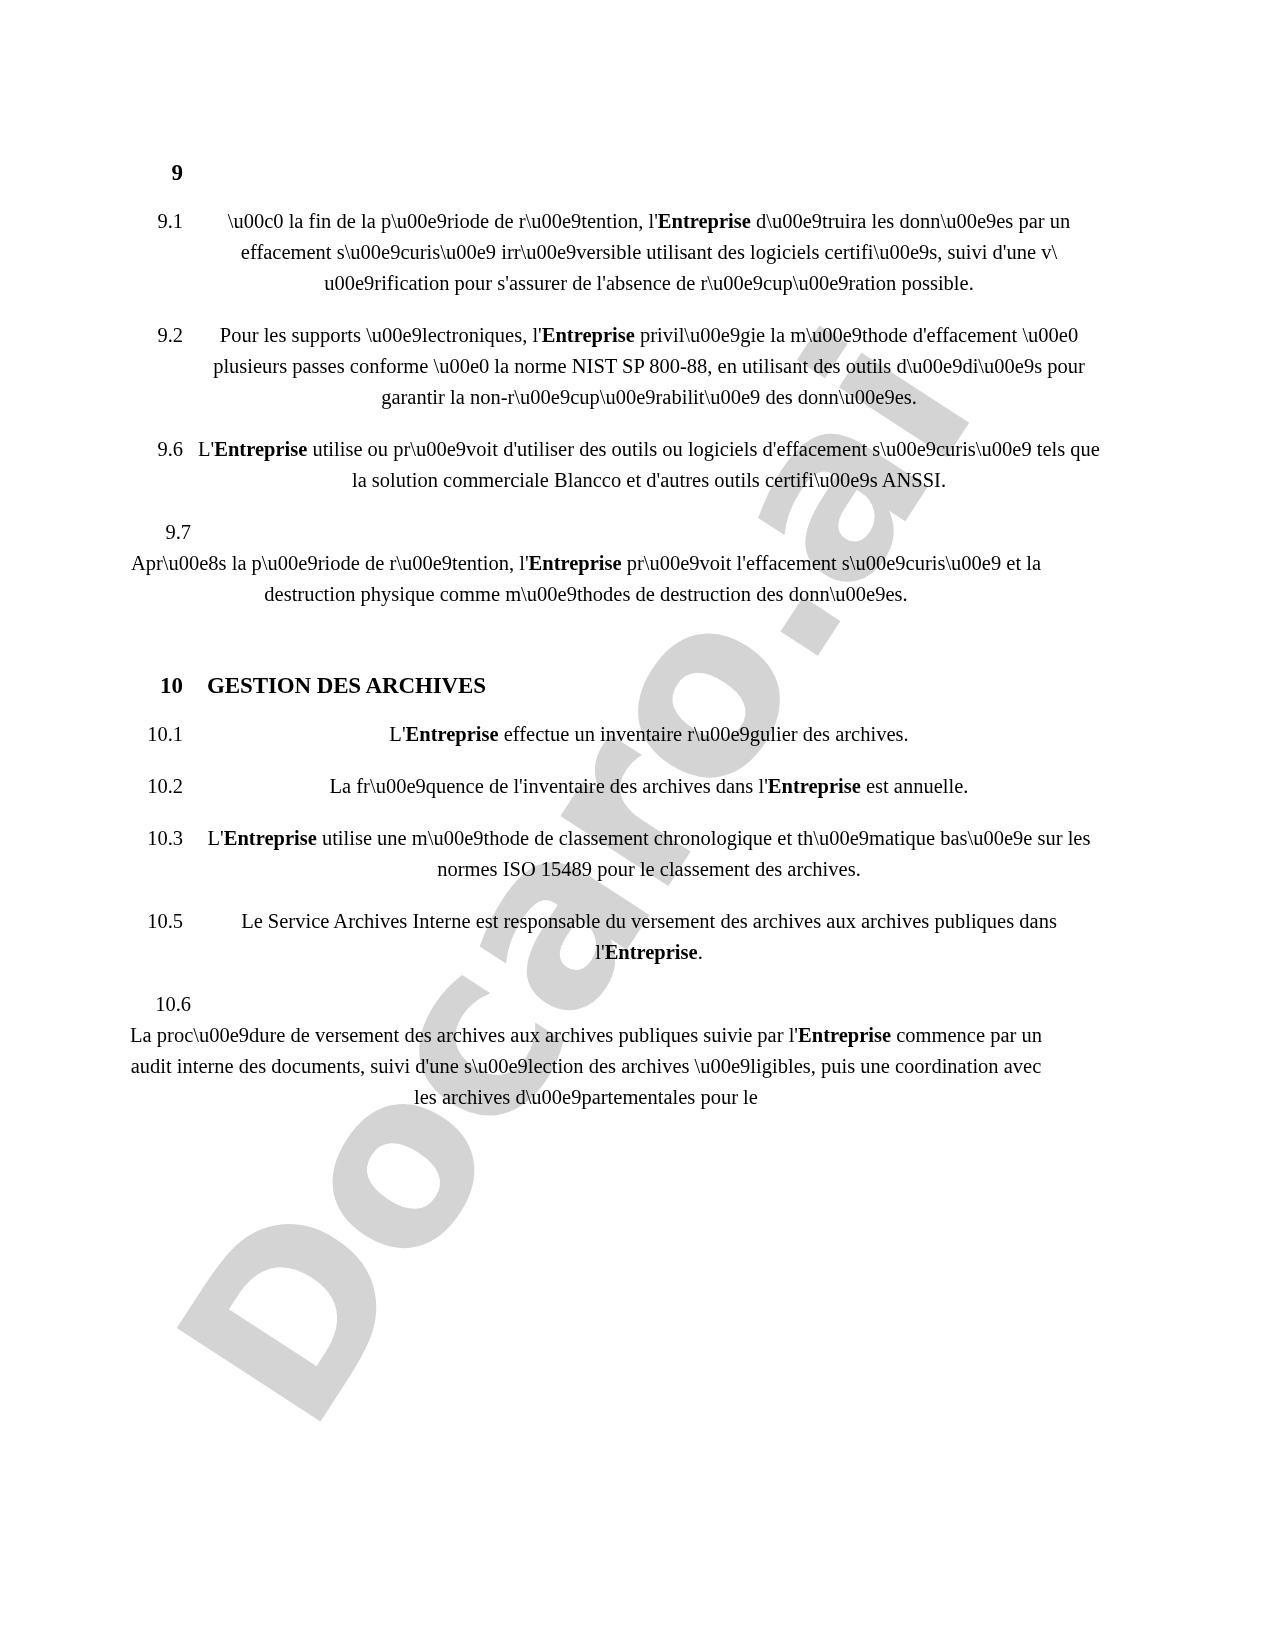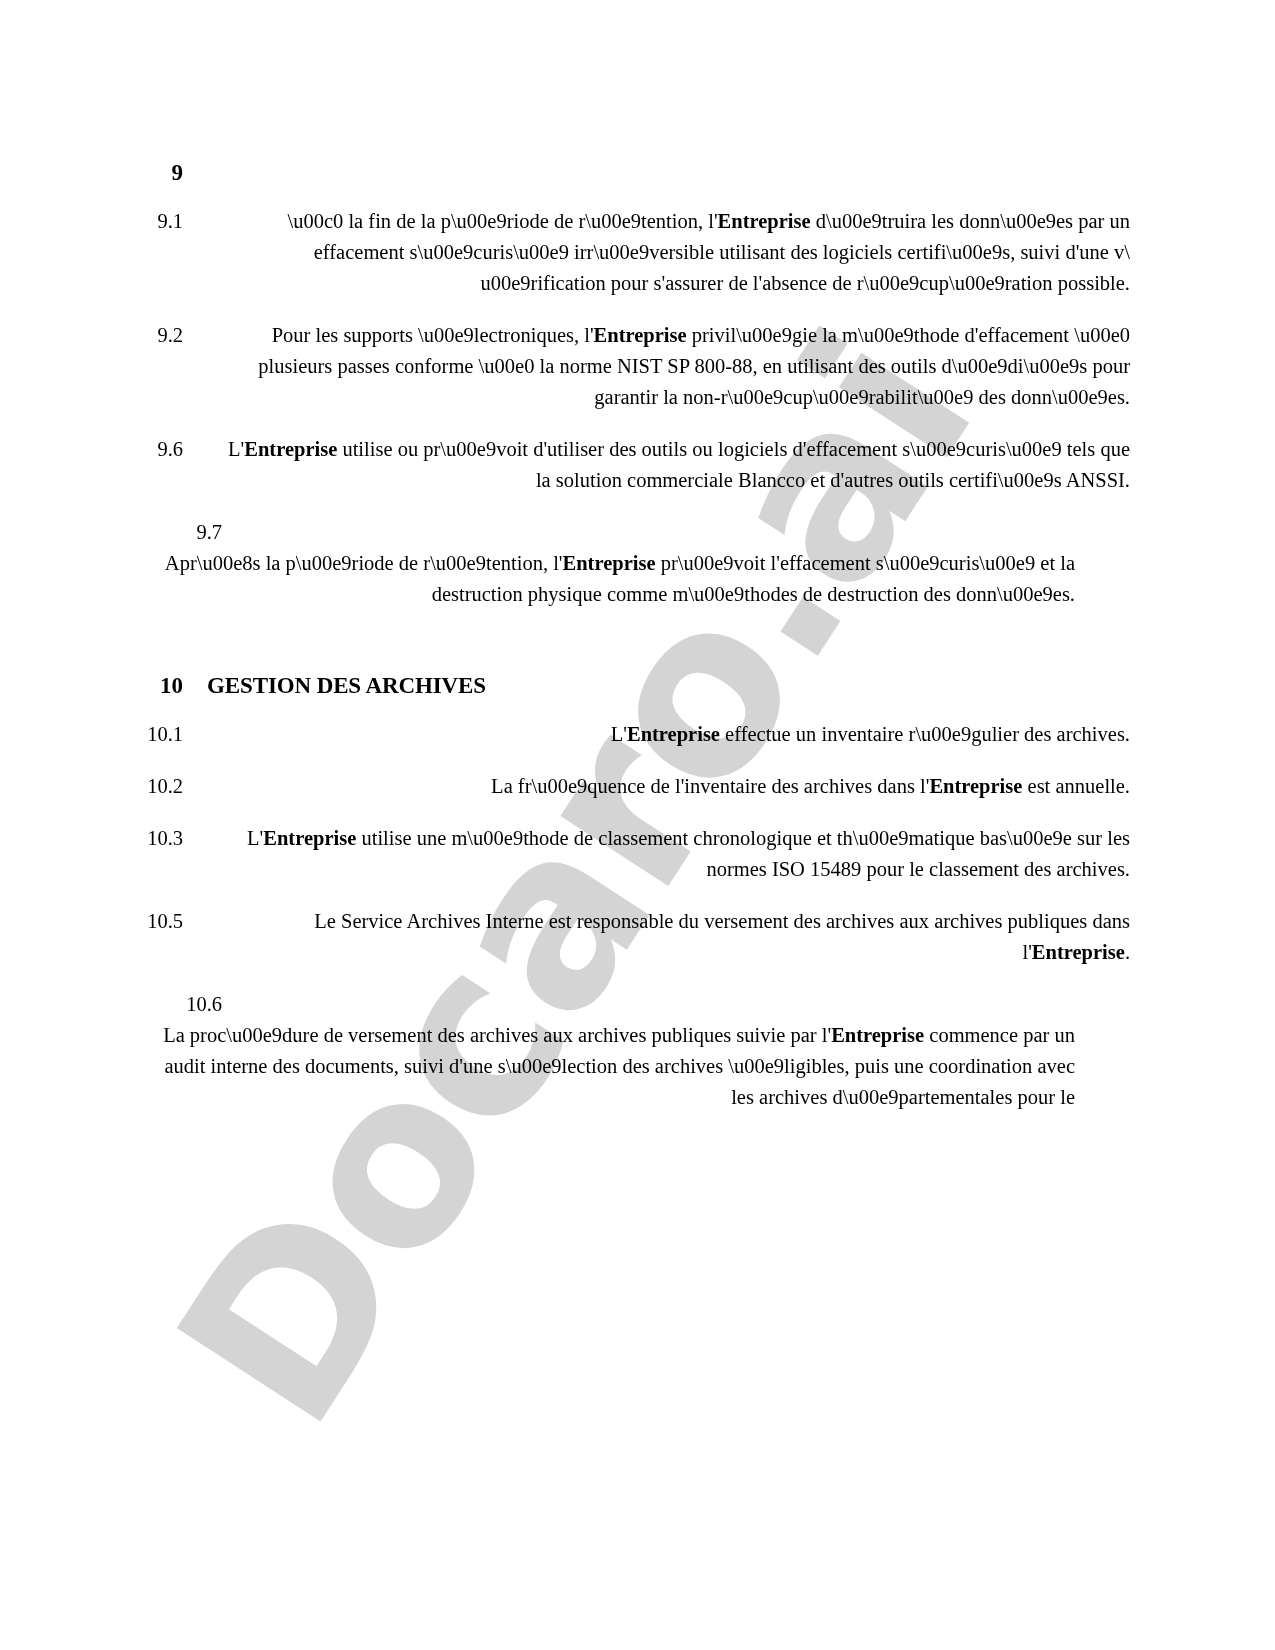--- a/index.html
+++ b/index.html
@@ -59,26 +59,26 @@
   .heading-title {
     margin: 0 0 0 24px;
     font-size: 23px;
     font-weight: bold;
     line-height: 31px;
     letter-spacing: -0.005em;
   }
   .item-row { margin-bottom: 21px; }
   .item-row:last-child { margin-bottom: 0; flex-direction: column; }
   .clause-text {
-    margin: 0 0 0 39px;
+    margin: 0 0 0 8px;
     width: 916px;
     font-size: 20.5px;
     line-height: 31px;
     overflow-wrap: break-word;
-    text-align: right;
+    text-align: center;
   }
   .clause-text strong { font-weight: bold; }
 </style>
 </head>
 <body>
 
 <div class="page">
   <div class="watermark">Docaro.ai</div>
   <main class="content" id="sections-root">
   <section class="section">

